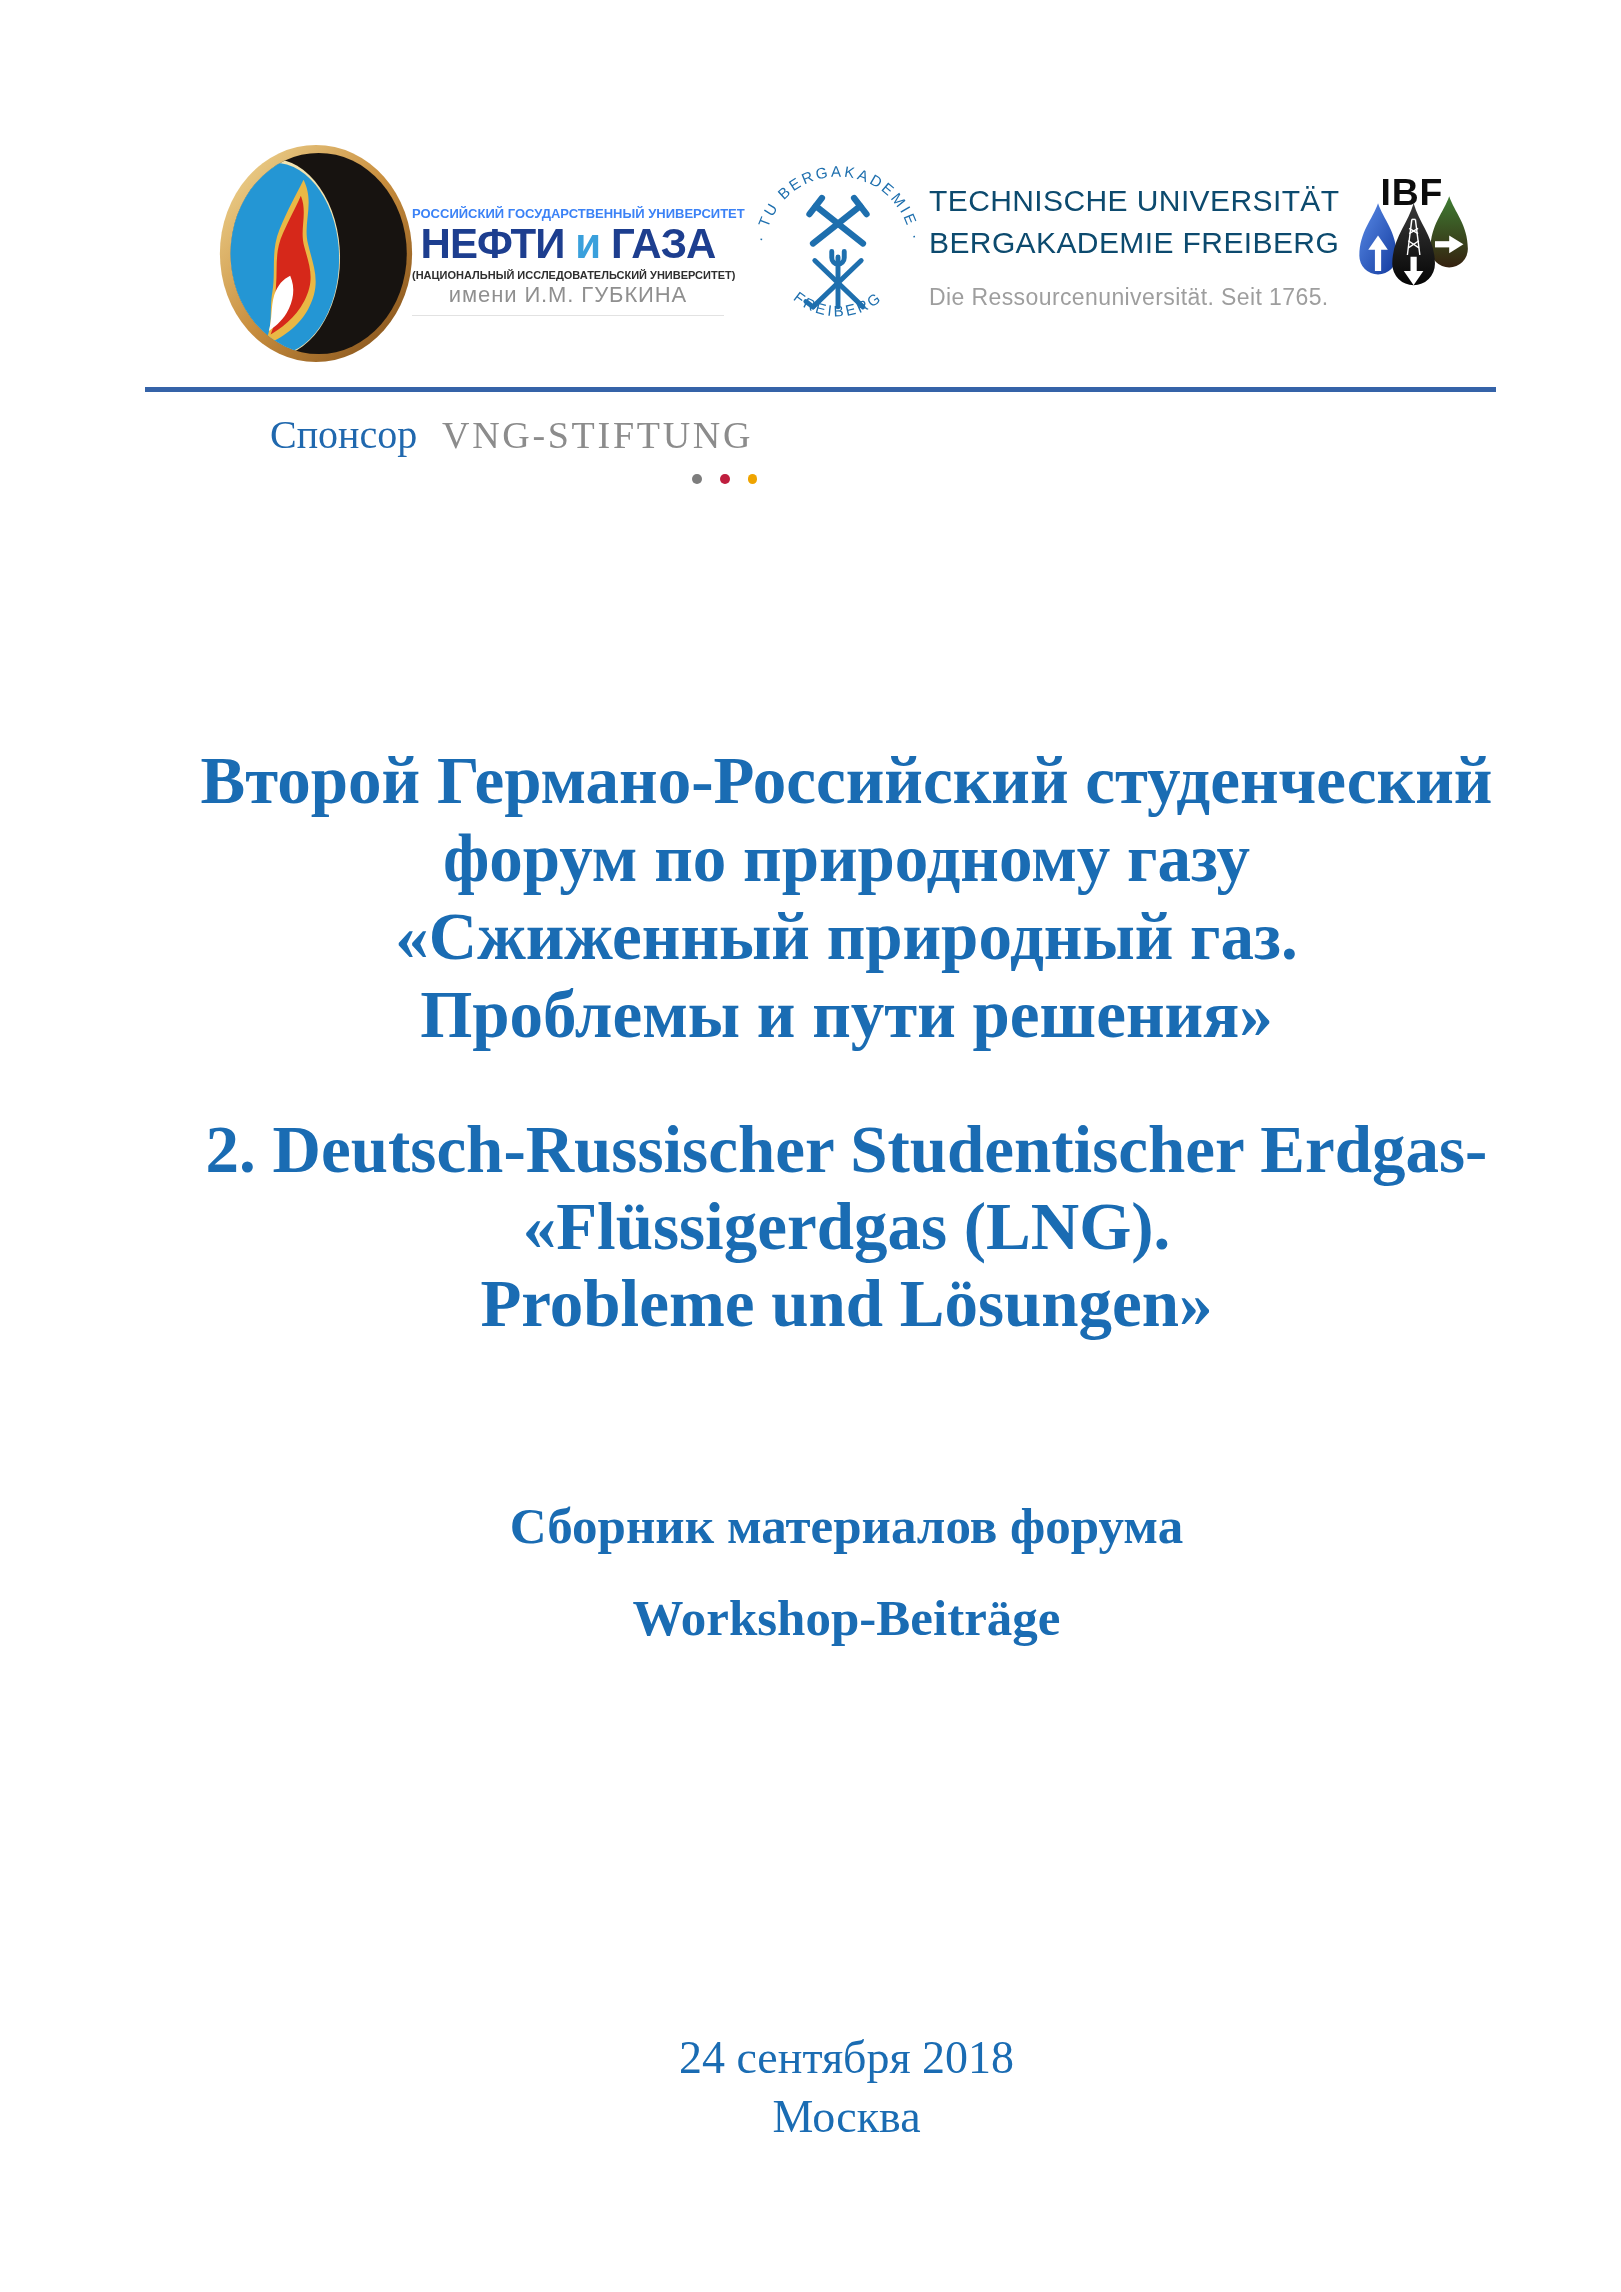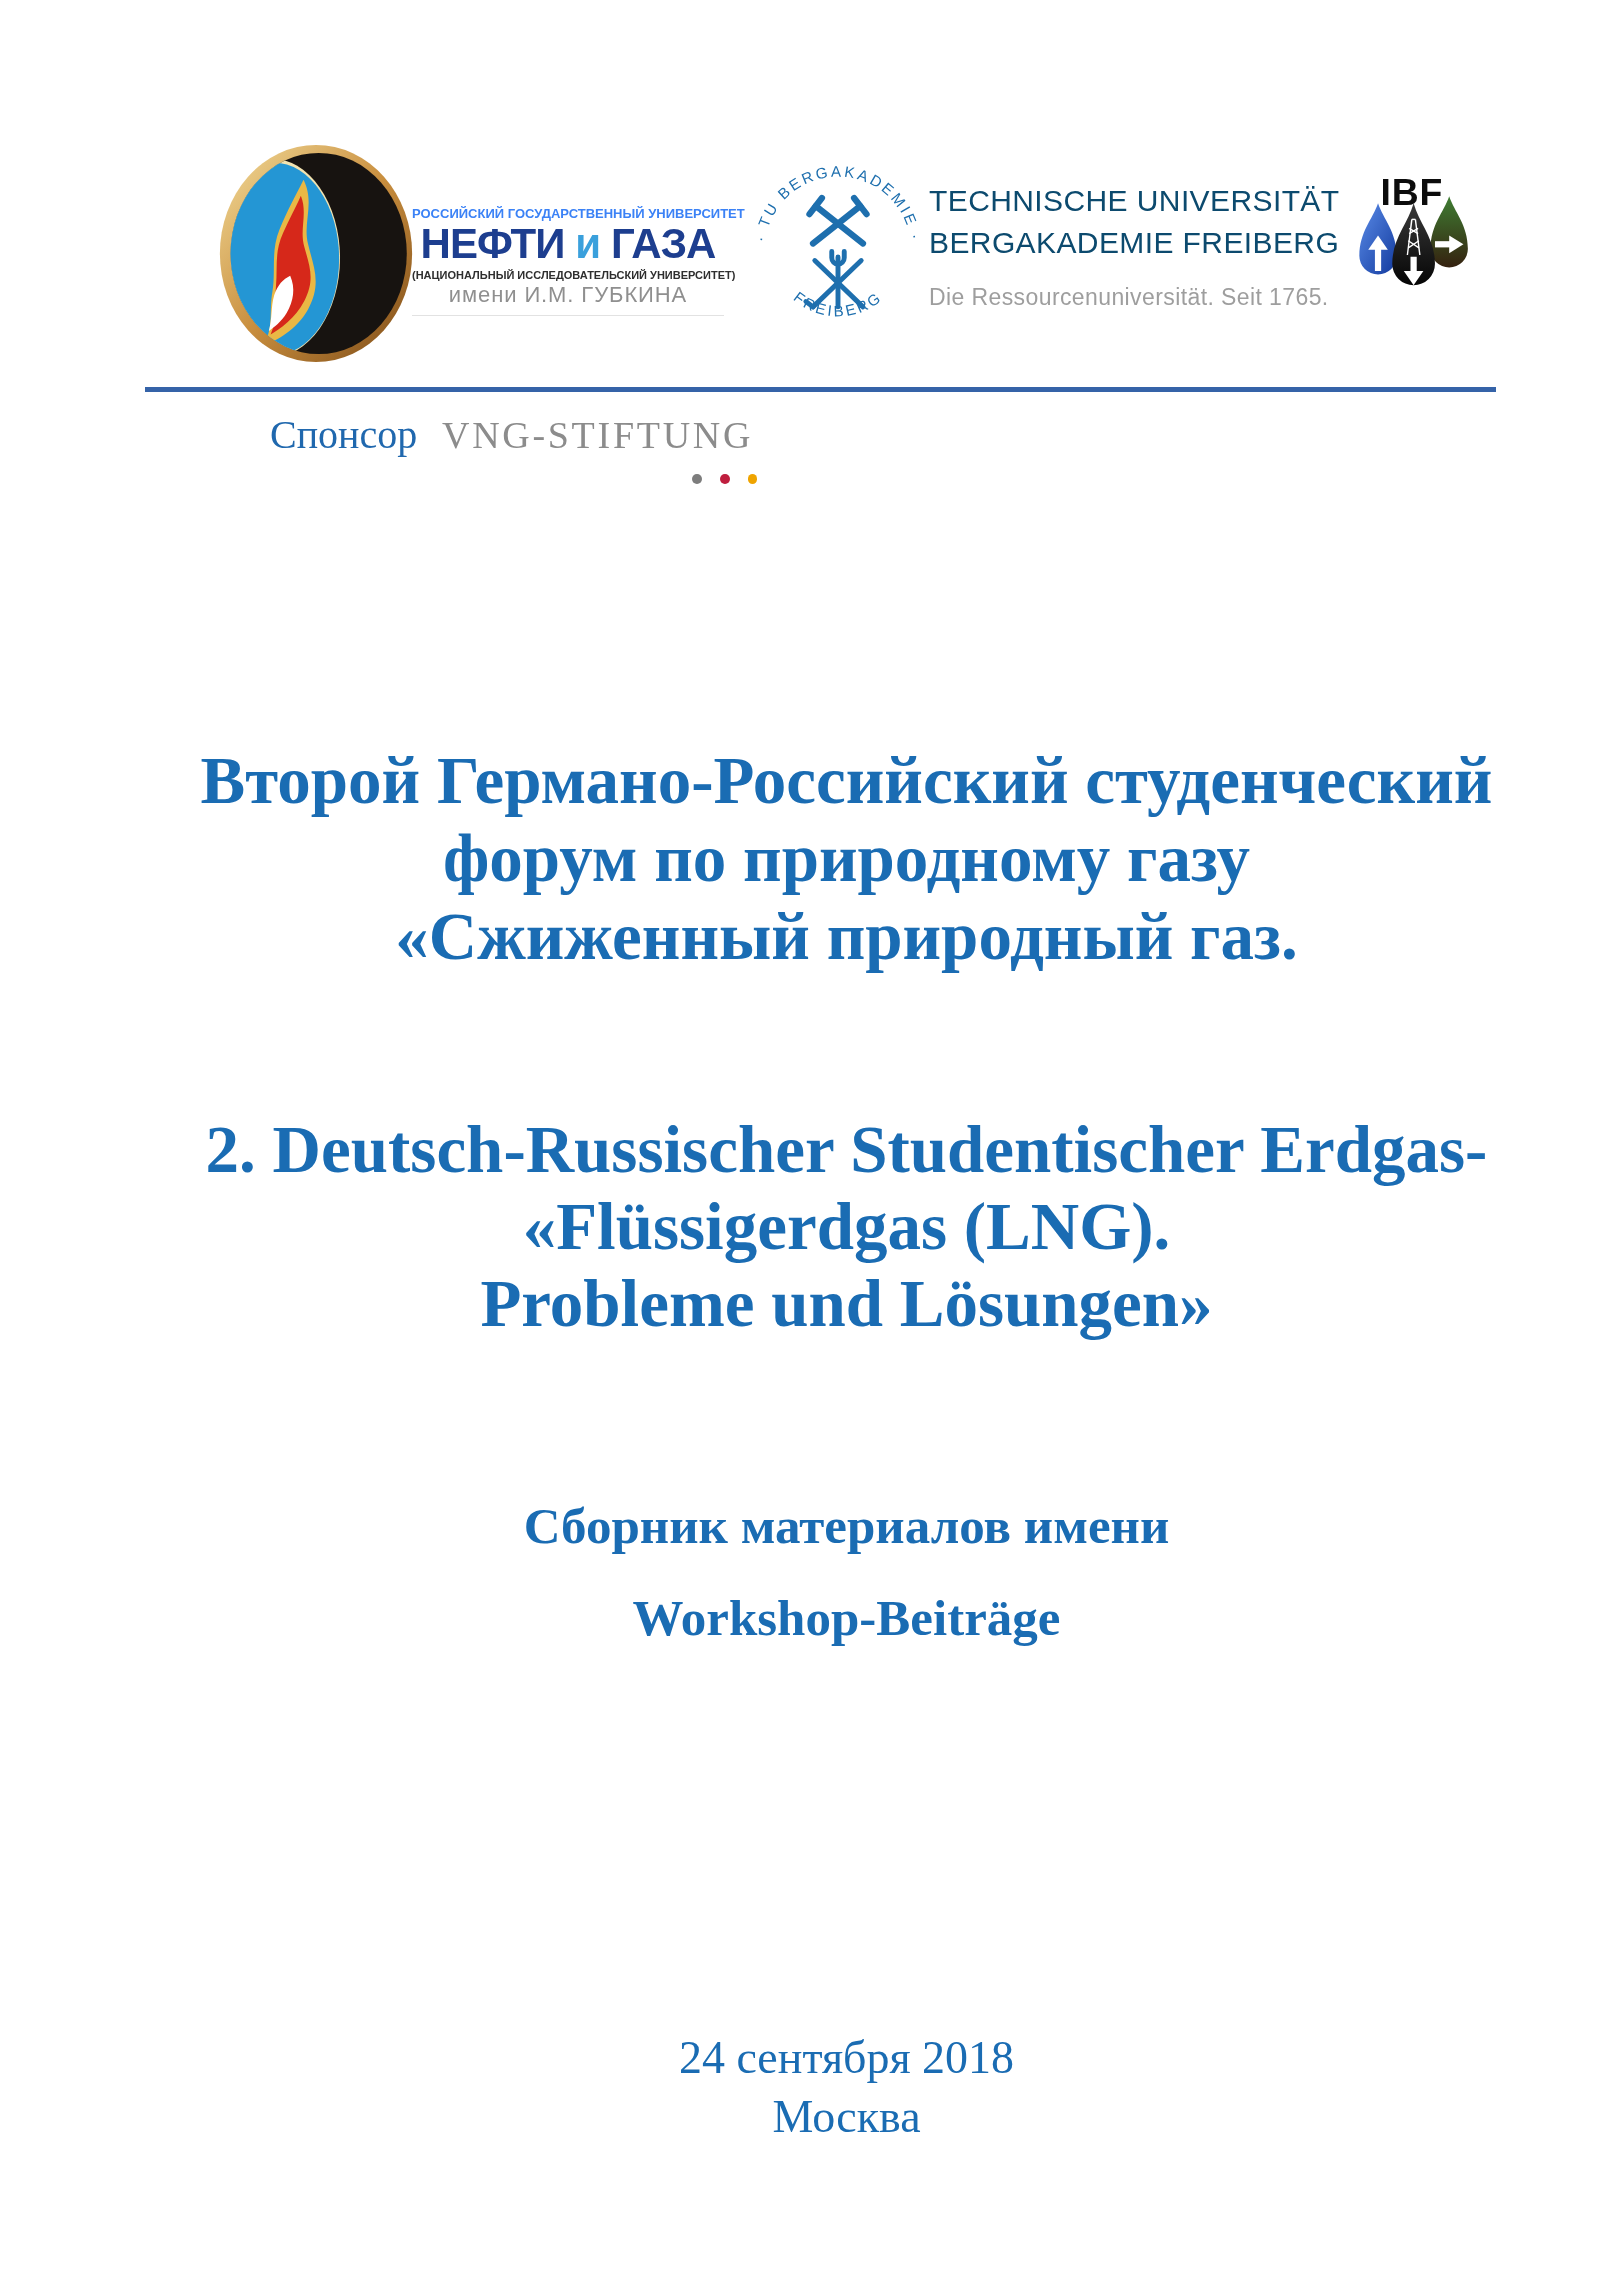--- a/index.html
+++ b/index.html
@@ -174,29 +174,30 @@
   <div class="vng-dots">
     <span class="dot-gray"></span>
     <span class="dot-red"></span>
     <span class="dot-gold"></span>
   </div>
 
   <div class="tblock title-ru">
     <div>Второй Германо-Российский студенческий</div>
     <div>форум по природному газу</div>
     <div>«Сжиженный природный газ.</div>
+    <div>Проблемы и пути решения»</div>
   </div>
 
   <div class="tblock title-de">
     <div>2. Deutsch-Russischer Studentischer Erdgas-</div>
     <div>«Flüssigerdgas (LNG).</div>
     <div>Probleme und Lösungen»</div>
   </div>
 
-  <div class="tblock subtitle-ru">Сборник материалов имени</div>
+  <div class="tblock subtitle-ru">Сборник материалов форума</div>
   <div class="tblock subtitle-de">Workshop-Beiträge</div>
 
   <div class="tblock date-block">
     <div>24 сентября 2018</div>
     <div>Москва</div>
   </div>
 
 </div>
 
 

